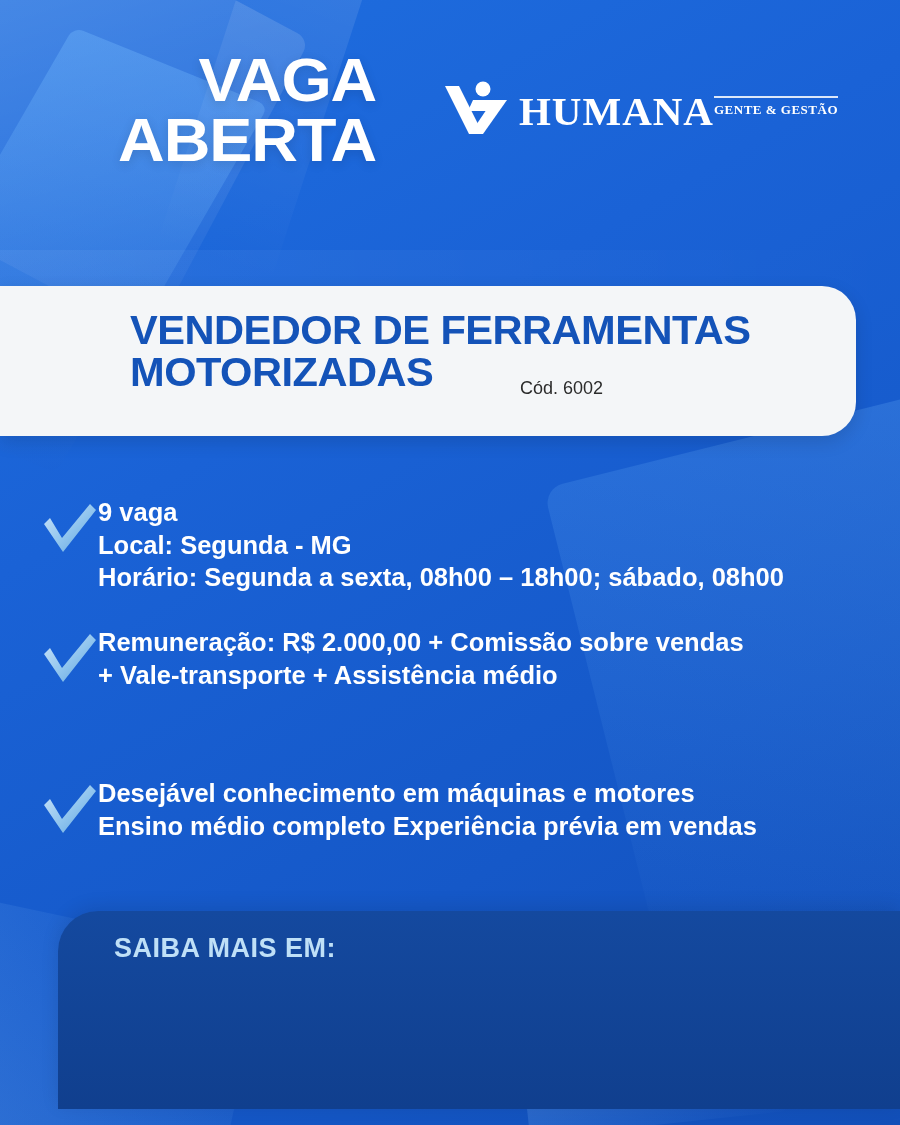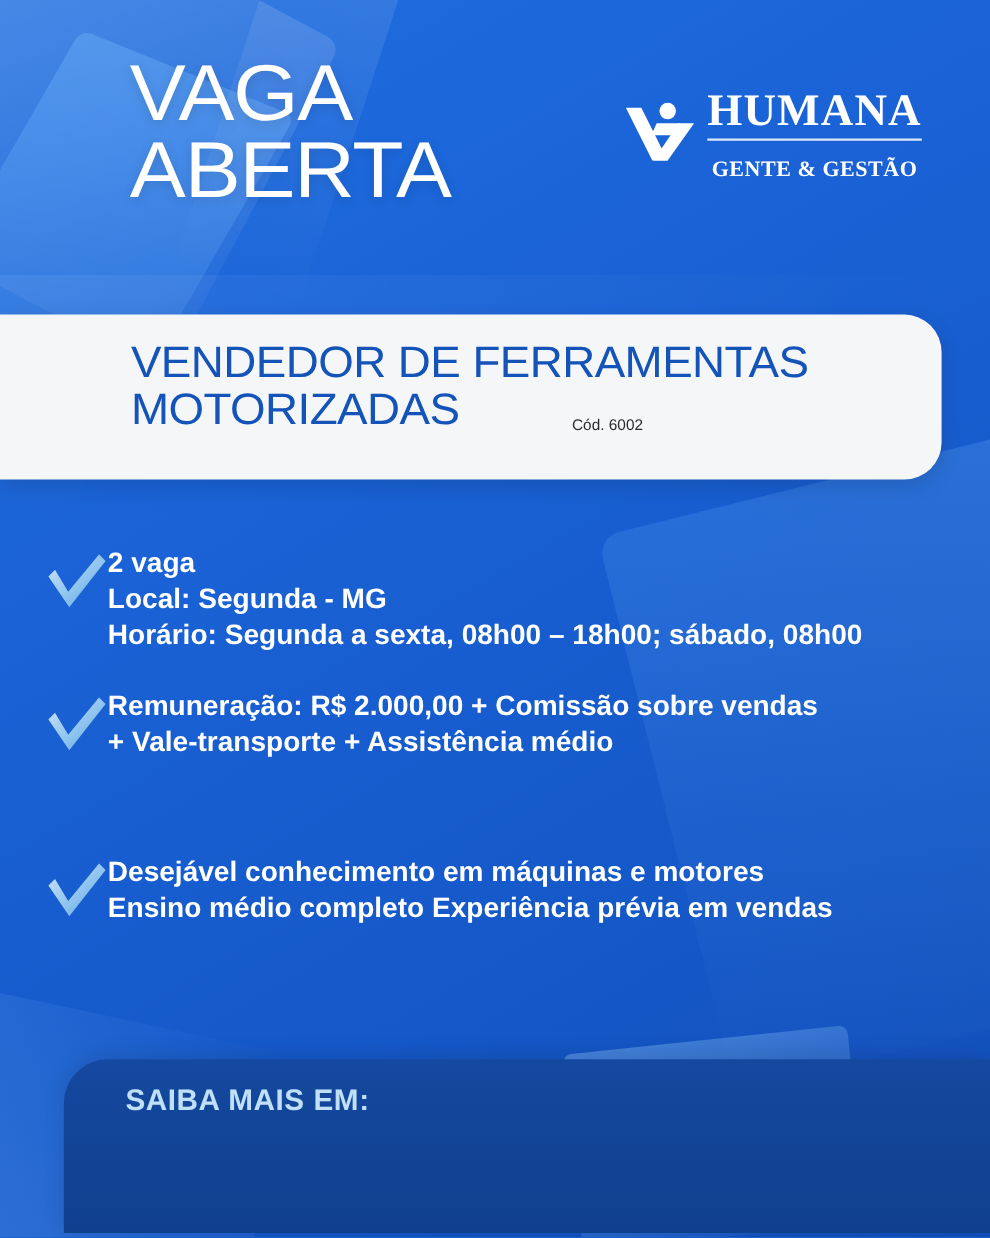--- a/index.html
+++ b/index.html
@@ -86,99 +86,100 @@
     position: absolute;
     top: 52px; left: 0;
     width: 900px;
     height: 220px;
   }
   .headline {
     position: absolute;
     left: 118px;
     top: 0;
     color: #ffffff;
-    font-weight: normal;
-    font-size: 72px;
+    font-weight: bold;
+    font-size: 61px;
     line-height: 0.92;
     letter-spacing: -1px;
     font-stretch: condensed;
     text-shadow: 0 3px 10px rgba(0,0,0,0.12);
+    text-align: right;
   }
   .headline .l1 { display:block; transform: scaleX(1.06); transform-origin: left center; }
   .headline .l2 { display:block; transform: scaleX(1.06); transform-origin: left center; margin-top: 4px;}
 
   
   .logo {
     position: absolute;
     right: 62px;
     top: 28px;
     display: flex;
     align-items: center;
   }
   .logo-mark {
     width: 66px; height: 62px;
     position: relative;
     margin-right: 10px;
   }
   .logo-text {
     display: flex;
-    flex-direction: column;
+    flex-direction: row;
     align-items: flex-start;
   }
   .logo-name {
     color: #fff;
     font-weight: bold;
     font-size: 41px;
     letter-spacing: 1px;
     line-height: 1;
     font-family: "Liberation Serif", serif;
   }
   .logo-sub {
     color: #ffffff;
-    font-size: 20px;
+    font-size: 13px;
     font-weight: bold;
     letter-spacing: 0.5px;
     margin-top: 5px;
     font-family: "Liberation Serif", serif;
     border-top: 2px solid rgba(255,255,255,0.85);
-    padding-top: 15px;
+    padding-top: 4px;
     width: 100%;
     text-align: center;
     box-sizing: border-box;
   }
 
   
   .title-band {
     position: absolute;
     left: 0;
     top: 286px;
     width: 856px;
     height: 150px;
     background: #f4f6f8;
     border-top-right-radius: 34px;
     border-bottom-right-radius: 34px;
     box-shadow: 0 6px 18px rgba(0,0,0,0.13);
   }
   .job-title {
     position: absolute;
-    left: 119px;
+    left: 130px;
     top: 24px;
     color: #1453b8;
-    font-weight: normal;
+    font-weight: bold;
     font-size: 40px;
     line-height: 1.04;
     letter-spacing: -0.5px;
   }
   .job-title .t1, .job-title .t2 { display:block; transform: scaleX(1.04); transform-origin: left center;}
   .job-code {
     position: absolute;
     left: 520px;
     top: 92px;
     color: #2b2b2b;
-    font-size: 14px;
+    font-size: 18px;
     font-weight: normal;
   }
 
   
   .bullets {
     position: absolute;
     left: 40px;
     top: 494px;
     width: 840px;
   }
@@ -205,23 +206,23 @@
   }
   .bullet-text .line { display: block; }
 
   .b1 { margin-bottom: 30px; }
   .b2 { margin-bottom: 84px; }
 
   
   .footer {
     position: absolute;
     left: 58px;
-    bottom: 4px;
+    bottom: 16px;
     width: 842px;
-    height: 158px;
+    height: 198px;
     background: linear-gradient(180deg, #14499f 0%, #103f8e 100%);
     border-top-left-radius: 40px;
     box-shadow: 0 -4px 18px rgba(0,0,0,0.10);
   }
   .footer-label {
     position: absolute;
     left: 56px;
     top: 22px;
     color: #bfe0f7;
     font-size: 27px;
@@ -291,21 +292,21 @@
             <linearGradient id="cg1" x1="0" y1="0" x2="1" y2="1">
               <stop offset="0%" stop-color="#cfe6f9"></stop>
               <stop offset="55%" stop-color="#8fc4ee"></stop>
               <stop offset="100%" stop-color="#5ba2dd"></stop>
             </linearGradient>
           </defs>
           <path d="M4 22 L10 16 L22 36 L50 2 L56 8 L23 50 Z" fill="url(#cg1)"></path>
         </svg>
       </div>
       <div class="bullet-text">
-        <span class="line">2 vaga</span>
+        <span class="line">9 vaga</span>
         <span class="line">Local: Segunda - MG</span>
         <span class="line">Horário: Segunda a sexta, 08h00 – 18h00; sábado, 08h00</span>
       </div>
     </div>
 
     <div class="bullet b2">
       <div class="check">
         <svg width="58" height="56" viewBox="0 0 58 56" xmlns="http://www.w3.org/2000/svg">
           <defs>
             <linearGradient id="cg2" x1="0" y1="0" x2="1" y2="1">

